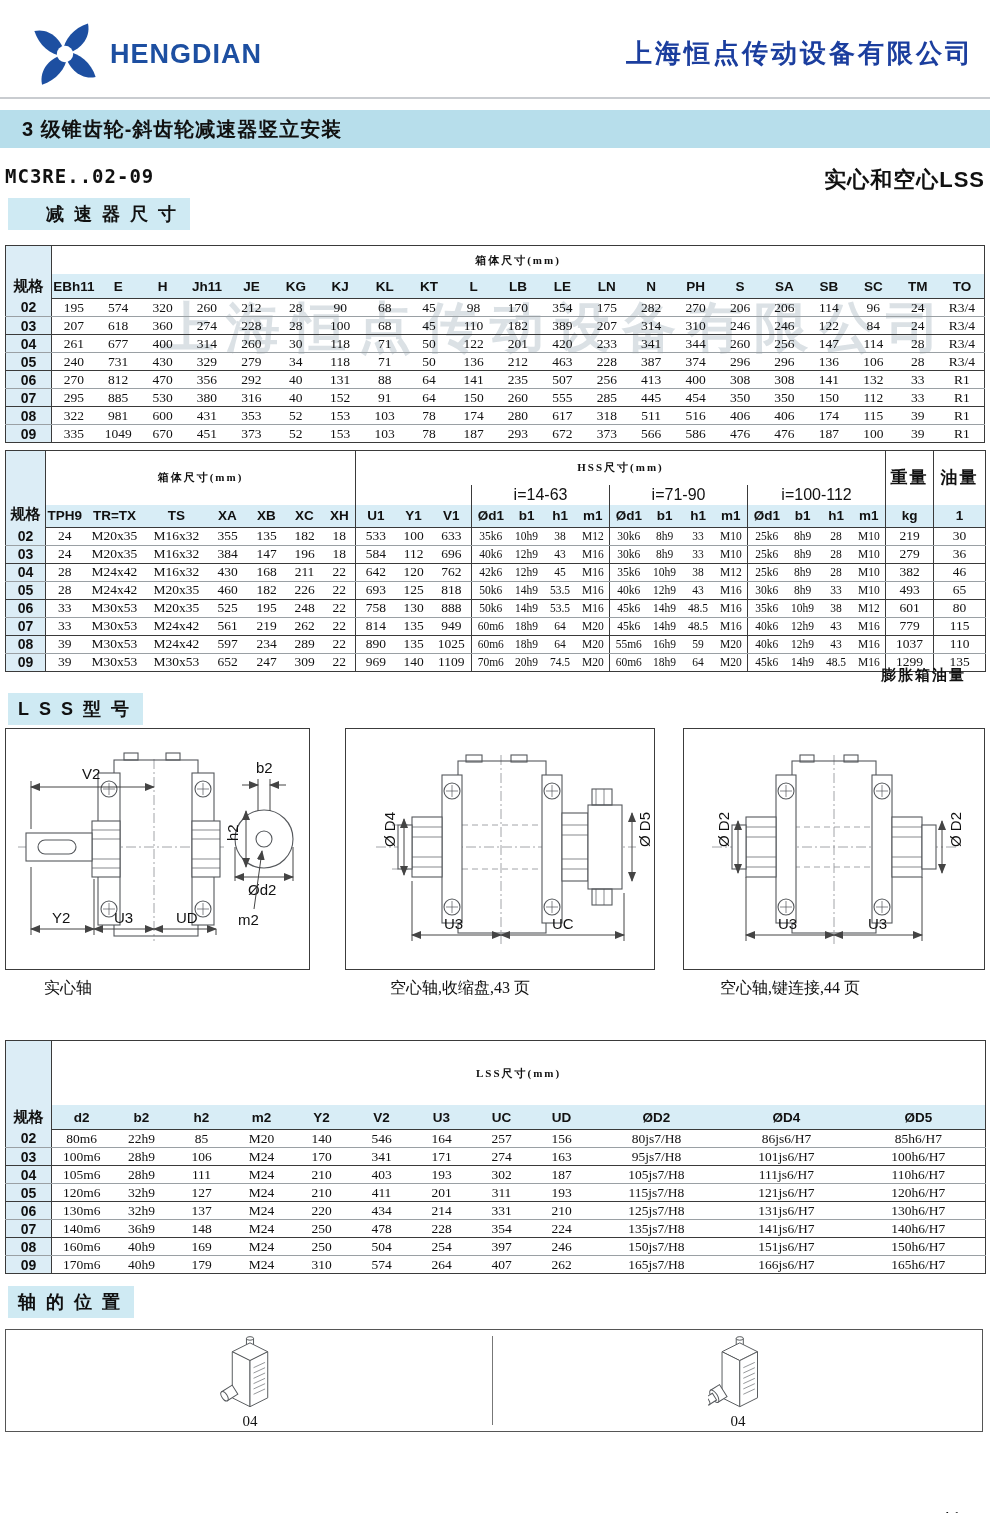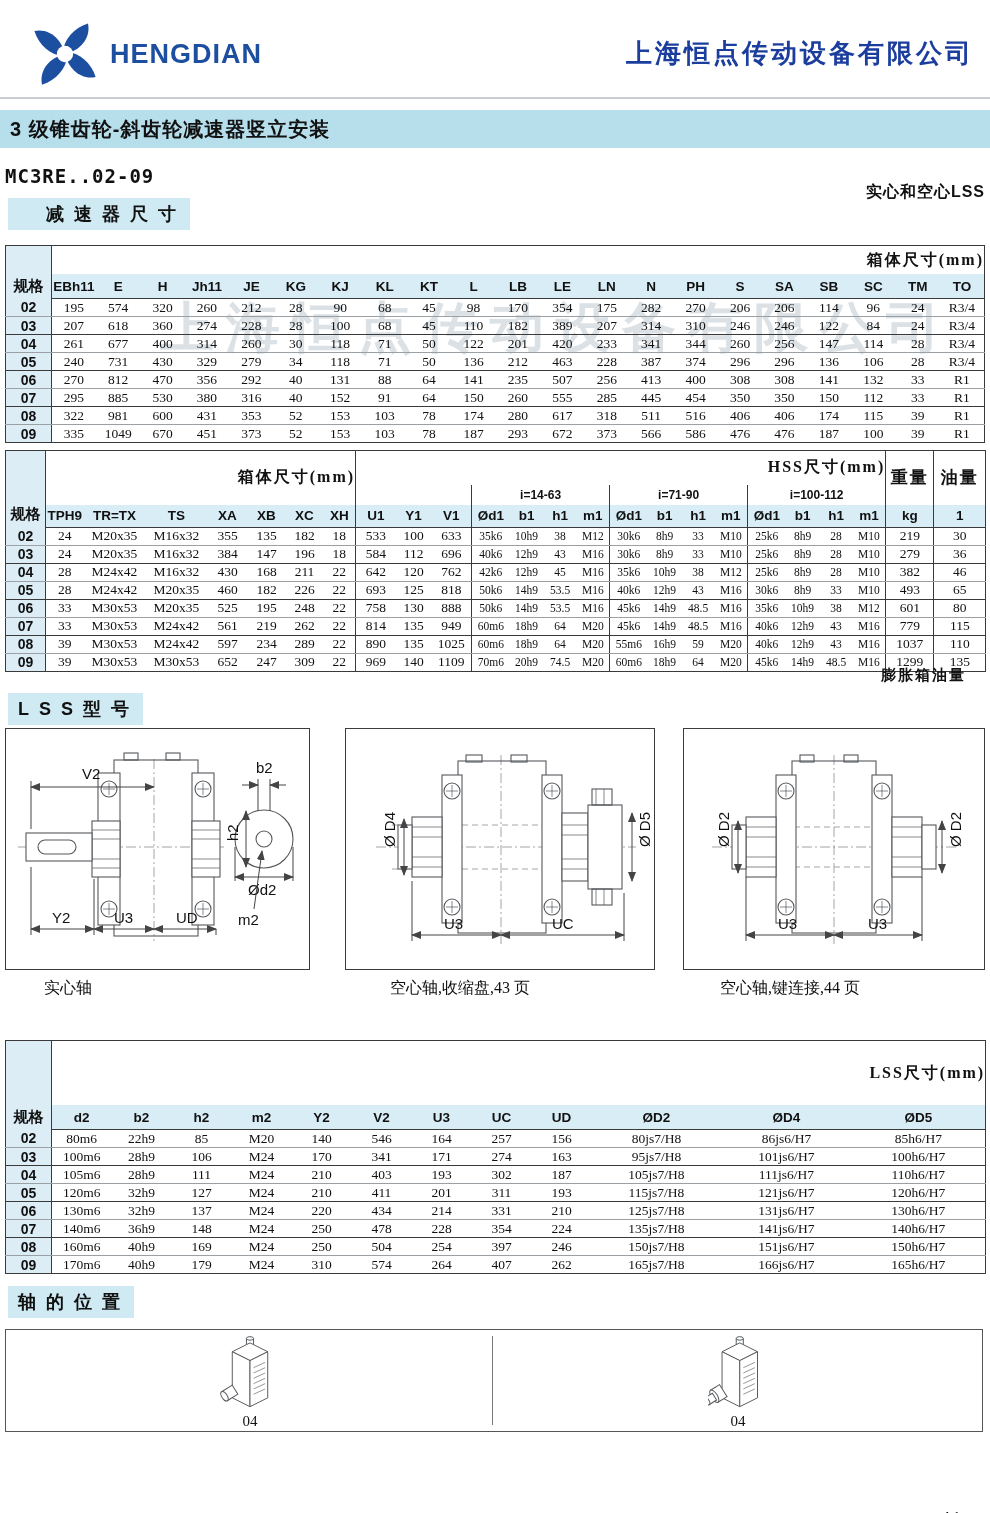--- a/index.html
+++ b/index.html
@@ -8,50 +8,50 @@
     font-family:"Liberation Sans",sans-serif;overflow:hidden;
   }
   
   .brand{position:absolute;left:30px;top:16px;display:flex;align-items:center;gap:10px;}
   .brand-name{font-size:27px;font-weight:600;color:#1d4fa1;letter-spacing:1px;}
   .company{position:absolute;right:16px;top:36px;font-size:26px;font-weight:bold;color:#1b3e9e;
     letter-spacing:3px;font-family:"Liberation Serif",serif;}
   .header-rule{position:absolute;top:97px;left:0;width:990px;border-top:2px solid #c9ccd0;}
   
   .title-banner{position:absolute;top:110px;left:0;width:990px;height:38px;background:#b7deeb;
-    display:flex;align-items:center;padding-left:10px;box-sizing:border-box;
+    display:flex;align-items:center;padding-left:22px;box-sizing:border-box;
     font-size:20px;font-weight:bold;letter-spacing:1px;}
   .model-row{position:absolute;top:165px;left:5px;width:980px;display:flex;justify-content:space-between;}
   .model{font-family:"DejaVu Sans Mono",monospace;font-size:19px;font-weight:bold;letter-spacing:1px;}
-  .model-note{font-size:16px;font-weight:bold;letter-spacing:1px;margin-top:17px;}
+  .model-note{font-size:22px;font-weight:bold;letter-spacing:1px;}
   .section-label{position:absolute;background:#cfeaf3;font-size:18px;font-weight:bold;
     letter-spacing:10px;padding:4px 4px 4px 10px;}
   #sec1{top:198px;left:8px;padding-left:38px;}
   #sec2{top:693px;left:8px;}
   #sec3{top:1286px;left:8px;}
   .watermark{position:absolute;top:292px;left:160px;font-size:54px;font-weight:bold;color:#93a5b1;
     opacity:.33;letter-spacing:12px;white-space:nowrap;font-family:"Liberation Serif",serif;}
   
   table{border-collapse:collapse;table-layout:fixed;position:absolute;}
   th,td{padding:0;text-align:center;white-space:nowrap;overflow:hidden;}
   #t1{top:245px;left:5px;width:980px;border:1.5px solid #3a3a3a;}
   #t2{top:450px;left:5px;width:980px;border:1.5px solid #3a3a3a;}
   #t3{top:1040px;left:5px;width:980px;border:1.5px solid #3a3a3a;}
-  .ghead{font-family:"Liberation Serif",serif;font-size:16px;font-weight:bold;letter-spacing:2px;background:#fff;text-align:right;}
+  .ghead{font-family:"Liberation Serif",serif;font-size:11px;font-weight:bold;letter-spacing:2px;background:#fff;}
   #t1 .ghead{height:28px;}
   .band th{background:#d8edf6;font-size:13.5px;font-weight:bold;height:24px;border-bottom:1.5px solid #3a3a3a;}
   .spec{background:#dcedf6 !important;font-weight:bold;border-right:1.3px solid #3a3a3a;
     font-family:"Liberation Sans",sans-serif;font-size:14px;}
   thead .spec{vertical-align:bottom;padding-bottom:3px;font-size:15px;}
   tbody td{font-family:"Liberation Serif",serif;font-size:13.5px;height:17px;border-bottom:1px solid #9aa0a4;}
   tbody tr.pair td{border-bottom:1.8px solid #3a3a3a;}
   tbody tr:last-child td{border-bottom:none;}
   
   #t2 .r1{height:34px;}
-  #t2 .irow th{height:20px;font-size:12px;font-weight:bold;background:#fff;}
+  #t2 .irow th{height:20px;font-size:16px;font-weight:normal;background:#fff;}
   #t2 .band th{height:22px;}
   #t2 .bl{border-left:1.2px solid #3a3a3a;}
   #t2 th.brr,#t2 td.brr{border-right:1.2px solid #3a3a3a;margin-top:7px;}
   #t2 .wcol,#t2 .ocol{font-family:"Liberation Serif",serif;font-size:17px;font-weight:bold;letter-spacing:2px;background:#fff;}
   #t2 tbody td:nth-child(8),#t2 tbody td:nth-child(11),#t2 tbody td:nth-child(15),
   #t2 tbody td:nth-child(19),#t2 tbody td:nth-child(23),#t2 tbody td:nth-child(24){border-right:1.2px solid #3a3a3a;}
   #t2 tbody td:nth-child(n+12):nth-child(-n+23){font-size:11.5px;}
   
   #t3 .ghead{height:64px;vertical-align:middle;}
   .note{position:absolute;top:666px;right:24px;font-size:15px;font-weight:bold;letter-spacing:2px;}

